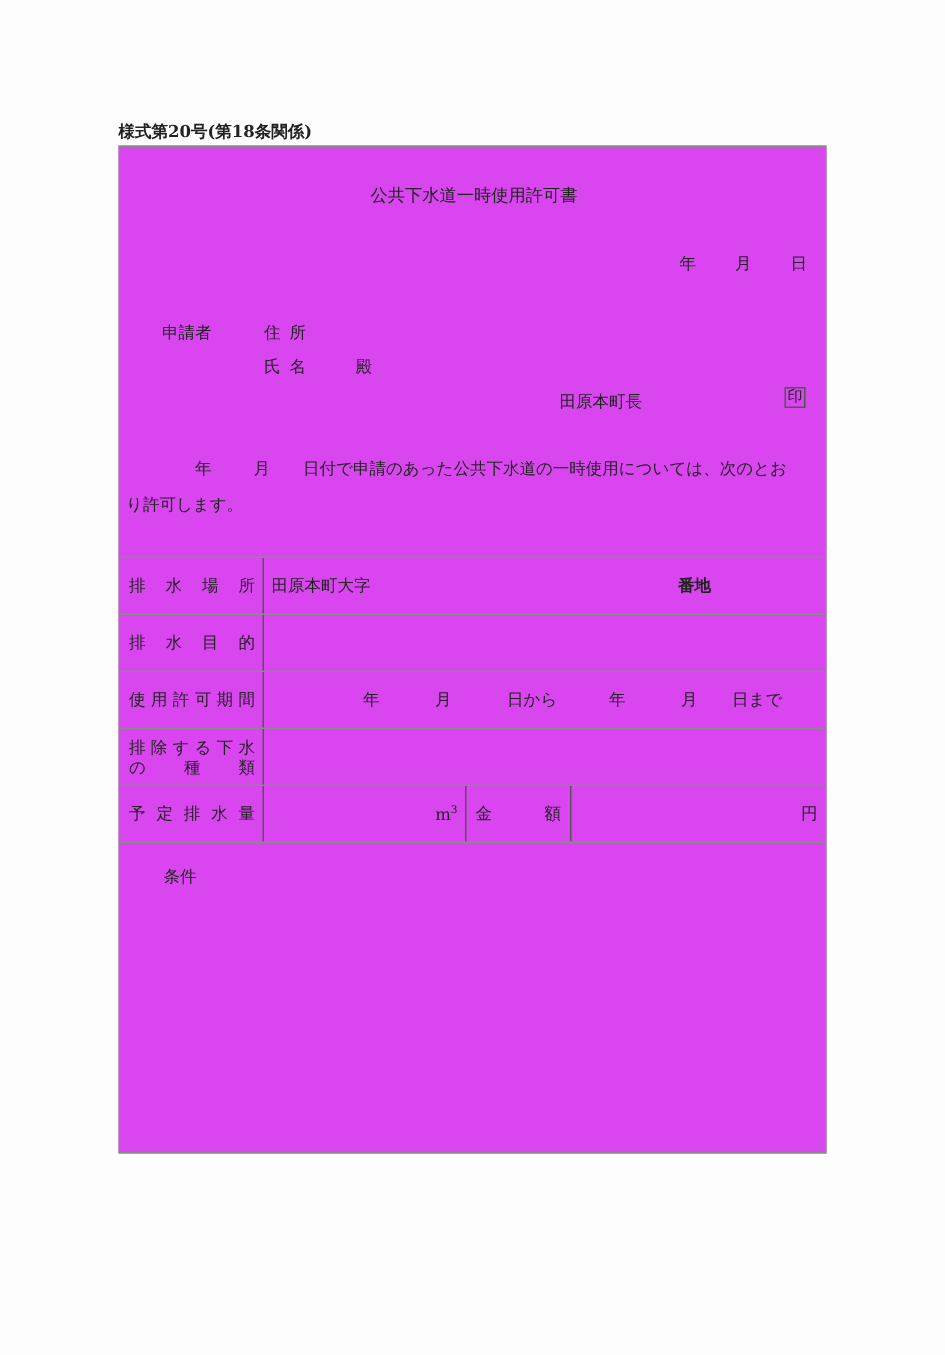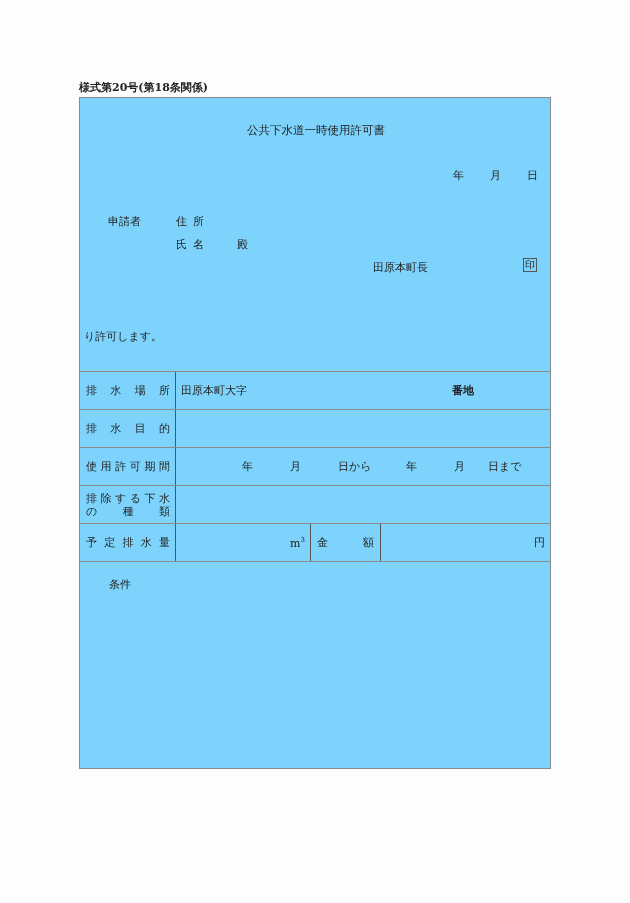--- a/index.html
+++ b/index.html
@@ -24,21 +24,21 @@
     color: #222;
     font-weight: bold;
   }
 
   .frame {
     position: absolute;
     left: 79px; top: 97px;
     width: 472px; height: 672px;
     border: 1px solid #8a8a8a;
     box-sizing: border-box;
-    background: #7dd3fc;
+    background: #d946ef;
   }
 
   .title {
     left: 0; width: 472px; top: 25px;
     text-align: center;
     font-size: 11.5px;
   }
 
   .date-line { top: 70px; right: 12px; font-size: 11px; text-align: right; }
   .date-line span { display: inline-block; }
@@ -150,20 +150,23 @@
   </div>
 
   <div class="abs applicant-label">申請者</div>
   <div class="abs addr-label">住所</div>
   <div class="abs name-label">氏名</div>
   <div class="abs honorific">殿</div>
 
   <div class="abs mayor">田原本町長</div>
   <div class="abs seal">印</div>
 
+  <div class="abs body-line1">
+    <span>年</span><span class="g1"></span><span>月</span><span class="g2"></span><span>日付で申請のあった公共下水道の一時使用については、次のとお</span>
+  </div>
   <div class="abs body-line2">り許可します。</div>
 
   <div class="tbl">
 
     <div class="row">
       <div class="lbl">
         <span class="lbl-spread">
           <span>排</span>
             <span>水</span>
             <span>場</span>

